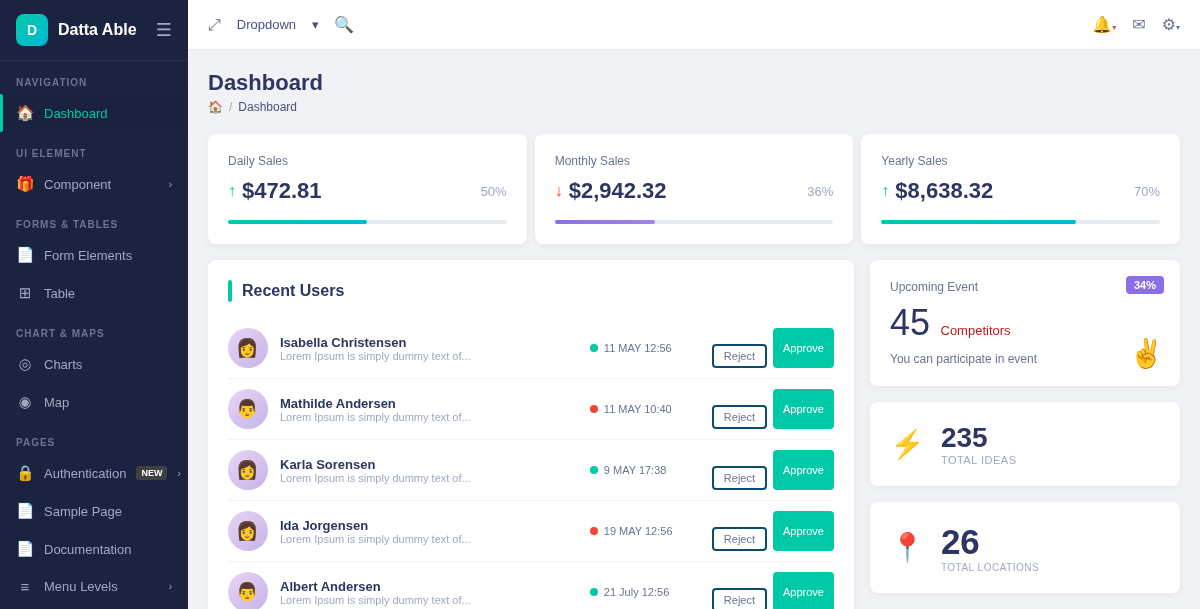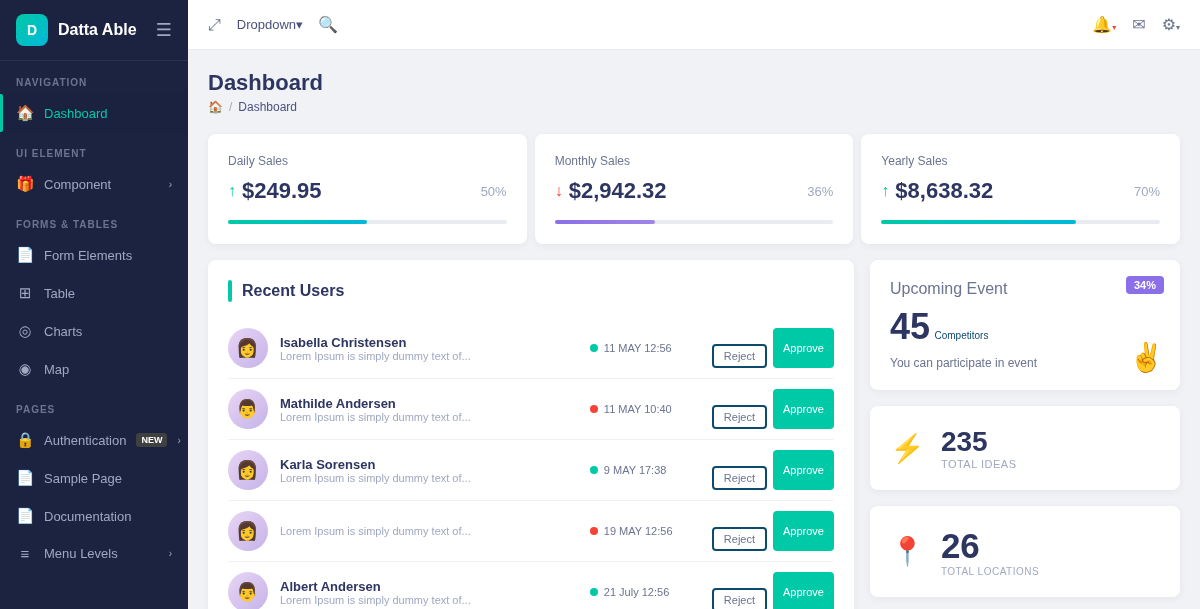--- a/index.html
+++ b/index.html
@@ -90,21 +90,21 @@
       height: 50px;
       display: flex;
       align-items: center;
       padding: 0 20px;
       gap: 16px;
       border-bottom: 1px solid #e8ecf0;
       flex-shrink: 0;
     }
     .topbar-icon { color: #6b7490; font-size: 16px; cursor: pointer; }
     .topbar-dropdown {
-      display: flex; align-items: center; gap: 0;
+      display: flex; align-items: center; gap: 16px;
       font-size: 13px; color: #4a5180; cursor: pointer; justify-content: center;
     }
     .topbar-search { color: #6b7490; font-size: 16px; cursor: pointer; }
     .topbar-right { margin-left: auto; display: flex; align-items: center; gap: 16px; }
     .topbar-right-icon { color: #6b7490; font-size: 16px; cursor: pointer; position: relative; }
 
     
     .content {
       flex: 1;
       overflow-y: auto;
@@ -225,23 +225,23 @@
     }
     .event-badge {
       position: absolute; top: 16px; right: 16px;
       background: #8b6fe8;
       color: white;
       font-size: 11px;
       font-weight: 700;
       padding: 3px 8px;
       border-radius: 4px;
     }
-    .event-title { font-size: 16px; color: #6b7490; margin-bottom: 8px; }
-    .event-count { font-size: 36px; font-weight: 700; color: #2d3561; display: inline; }
-    .event-count-label { font-size: 10px; color: #0c4a6e; }
+    .event-title { font-size: 12px; color: #6b7490; margin-bottom: 8px; }
+    .event-count { font-size: 36px; font-weight: 400; color: #2d3561; display: inline; }
+    .event-count-label { font-size: 13px; color: #b91c1c; margin-left: 6px; }
     .event-desc { font-size: 12px; color: #6b7490; margin-top: 8px; }
     .event-emoji { position: absolute; bottom: 16px; right: 16px; font-size: 28px; }
 
     .ideas-card {
       background: white;
       border-radius: 8px;
       box-shadow: 0 2px 8px rgba(0,0,0,0.05);
       padding: 20px;
       display: flex;
       align-items: center;
@@ -292,20 +292,21 @@
   <div class="sidebar-section-label">Forms &amp; Tables</div>
   <div class="sidebar-item">
     <span class="item-icon">📄</span>
     <span class="item-label">Form Elements</span>
   </div>
   <div class="sidebar-item">
     <span class="item-icon">⊞</span>
     <span class="item-label">Table</span>
   </div>
 
+  <div class="sidebar-section-label">Chart &amp; Maps</div>
   <div class="sidebar-item">
     <span class="item-icon">◎</span>
     <span class="item-label">Charts</span>
   </div>
   <div class="sidebar-item">
     <span class="item-icon">◉</span>
     <span class="item-label">Map</span>
   </div>
 
   <div class="sidebar-section-label">Pages</div>
@@ -356,21 +357,21 @@
         <span class="breadcrumb-current">Dashboard</span>
       </div>
     </div>
 
     <div class="stats-row">
       <div class="stat-card">
         <div class="stat-label">Daily Sales</div>
         <div class="stat-value-row">
           <div class="stat-value">
             <span class="stat-arrow-up">↑</span>
-            <span>$249.95</span>
+            <span>$472.81</span>
           </div>
           <span class="stat-pct">50%</span>
         </div>
         <div class="progress-bar-bg">
           <div class="progress-bar-fill progress-teal" style="width:50%"></div>
         </div>
       </div>
 
       <div class="stat-card">
         <div class="stat-label">Monthly Sales</div>
@@ -450,20 +451,21 @@
         <span>9 MAY 17:38</span>
       </div>
       <div class="user-actions">
         <button class="btn-reject">Reject</button>
         <button class="btn-approve">Approve</button>
       </div>
     </div>
             <div class="user-row">
       <div class="user-avatar">👩</div>
       <div class="user-info">
+        <div class="user-name">Ida Jorgensen</div>
         <div class="user-desc">Lorem Ipsum is simply dummy text of...</div>
       </div>
       <div class="user-status">
         <span class="status-dot dot-red"></span>
         <span>19 MAY 12:56</span>
       </div>
       <div class="user-actions">
         <button class="btn-reject">Reject</button>
         <button class="btn-approve">Approve</button>
       </div>

